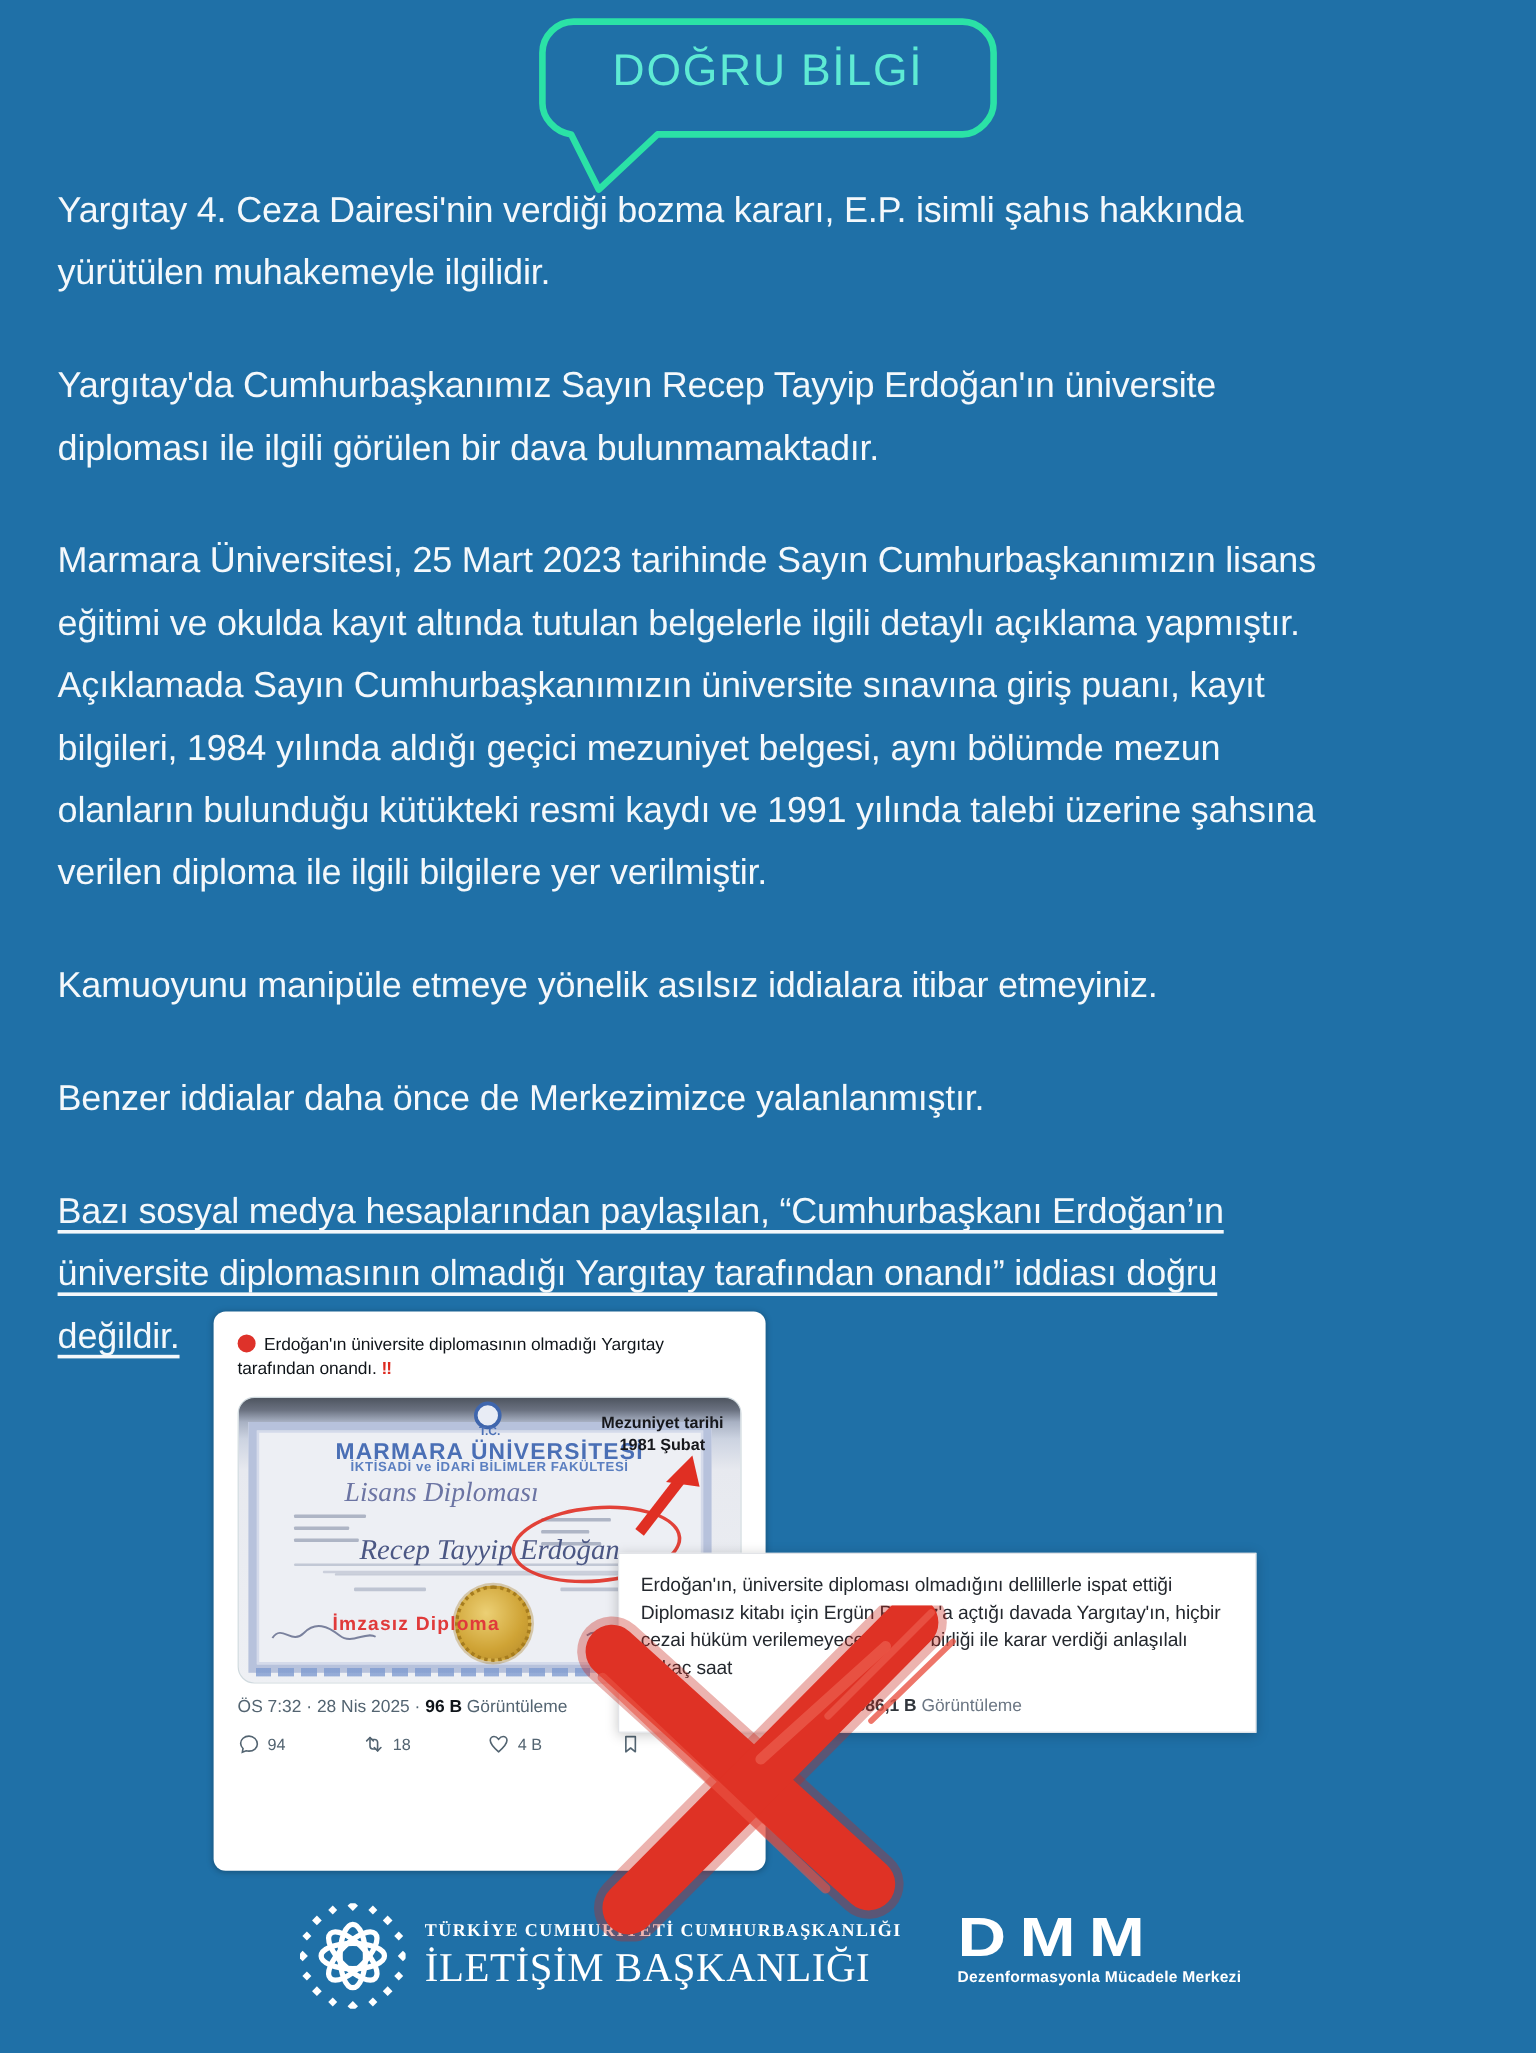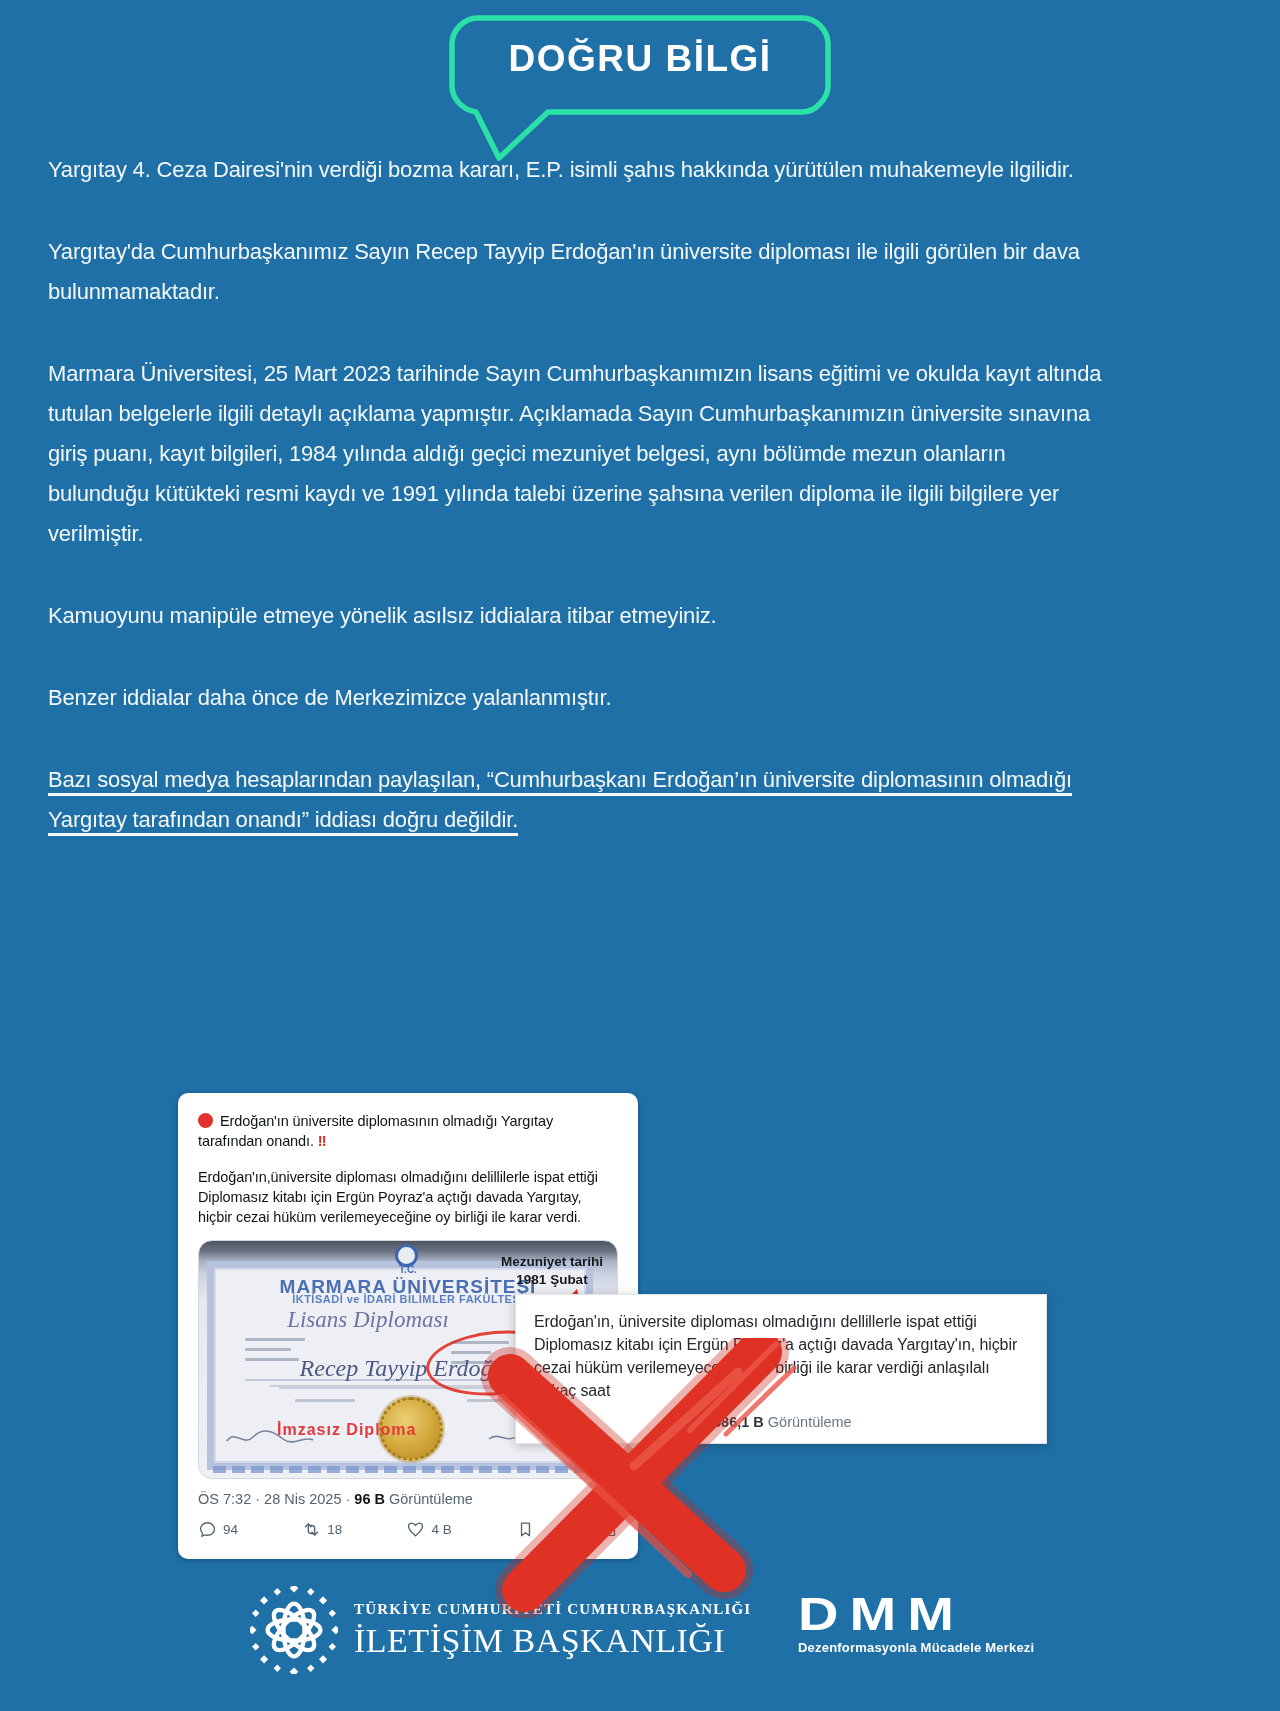--- a/index.html
+++ b/index.html
@@ -3,25 +3,25 @@
 <meta charset="utf-8">
 <style>
   html,body{margin:0;padding:0;background:#10405f;}
   .stage{position:relative;width:1280px;height:1711px;background:#1F70A7;overflow:hidden;
          font-family:"Liberation Sans", sans-serif;}
   .abs{position:absolute;}
 
   
   .bubble-svg{left:430px;top:6px;}
   .bubble-label{left:430px;top:38px;width:420px;text-align:center;
-    font-size:37px;font-weight:bold;letter-spacing:1.5px;color:#ffffff;}
+    font-size:37px;font-weight:normal;letter-spacing:1.5px;color:#5eead4;}
 
   
   .copy{left:48px;top:150px;width:1100px;color:#F4F8FB;}
-  .copy p{margin:0 0 42px 0;font-size:22px;line-height:40px;letter-spacing:-0.2px;max-width:1060px;}
+  .copy p{margin:0 0 42px 0;font-size:30px;line-height:52px;letter-spacing:-0.2px;max-width:1060px;}
   .copy p.hl{font-weight:normal;text-decoration:underline;
     text-decoration-thickness:3px;text-underline-offset:6px;max-width:1060px;}
 
   
   .tweet{left:178px;top:1093px;width:460px;height:466px;background:#fff;border-radius:10px;
     box-shadow:0 1px 5px rgba(0,0,0,.28);padding:0;color:#0f1419;z-index:3;}
   .tweet-inner{padding:18px 20px 12px 20px;}
   .t-line1,.t-body{font-size:14.5px;line-height:20px;letter-spacing:-0.1px;color:#0f1419;margin:0;}
   .t-body{margin-top:16px;}
   .dot{display:inline-block;width:15px;height:15px;border-radius:50%;background:#DE322A;
@@ -102,21 +102,20 @@
     <p>Yargıtay'da Cumhurbaşkanımız Sayın Recep Tayyip Erdoğan'ın üniversite diploması ile ilgili görülen bir dava bulunmamaktadır.</p>
     <p>Marmara Üniversitesi, 25 Mart 2023 tarihinde Sayın Cumhurbaşkanımızın lisans eğitimi ve okulda kayıt altında tutulan belgelerle ilgili detaylı açıklama yapmıştır. Açıklamada Sayın Cumhurbaşkanımızın üniversite sınavına giriş puanı, kayıt bilgileri, 1984 yılında aldığı geçici mezuniyet belgesi, aynı bölümde mezun olanların bulunduğu kütükteki resmi kaydı ve 1991 yılında talebi üzerine şahsına verilen diploma ile ilgili bilgilere yer verilmiştir.</p>
     <p>Kamuoyunu manipüle etmeye yönelik asılsız iddialara itibar etmeyiniz.</p>
     <p>Benzer iddialar daha önce de Merkezimizce yalanlanmıştır.</p>
     <p class="hl">Bazı sosyal medya hesaplarından paylaşılan, “Cumhurbaşkanı Erdoğan’ın üniversite diplomasının olmadığı Yargıtay tarafından onandı” iddiası doğru değildir.</p>
   </div>
 
   <div class="abs tweet">
     <div class="tweet-inner">
       <p class="t-line1"><span class="dot"></span><span>Erdoğan'ın üniversite diplomasının olmadığı Yargıtay tarafından onandı.</span> <span class="bang">‼</span></p>
-      <p class="t-body">Erdoğan'ın,üniversite diploması olmadığını delillilerle ispat ettiği Diplomasız kitabı için Ergün Poyraz'a açtığı davada Yargıtay, hiçbir cezai hüküm verilemeyeceğine oy birliği ile karar verdi.</p>
 
       <div class="diploma">
         <div class="paper"></div>
         <div class="dip-emblem"></div>
         <div class="dip-t dip-tc">T.C.</div>
         <div class="dip-t dip-univ">MARMARA ÜNİVERSİTESİ</div>
         <div class="dip-t dip-fac">İKTİSADİ ve İDARİ BİLİMLER FAKÜLTESİ</div>
         <div class="dip-t dip-script dip-title" style="left:-40px;">Lisans Diploması</div>
 
         <div class="bar" style="left:46px;top:97px;width:60px;height:3px;"></div>

